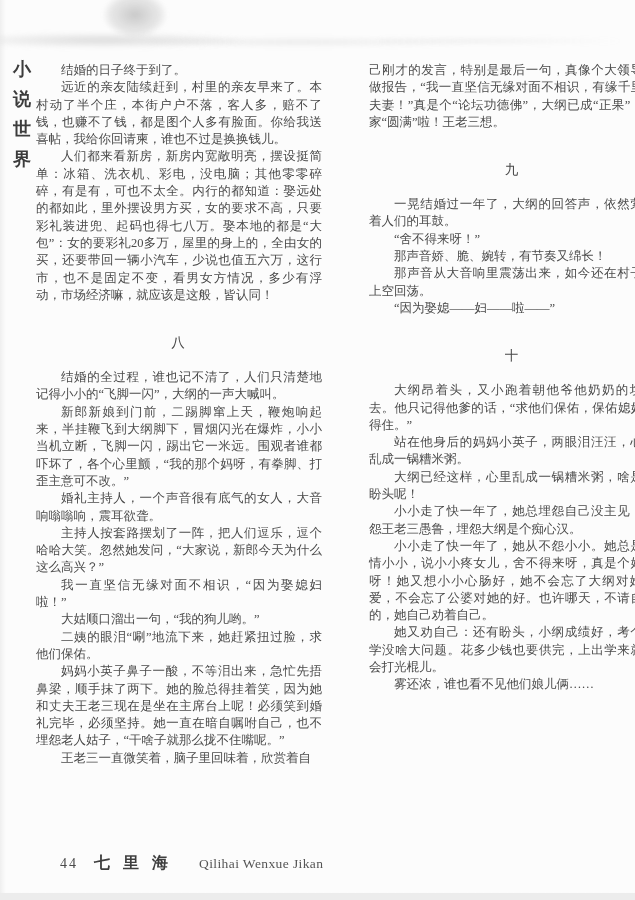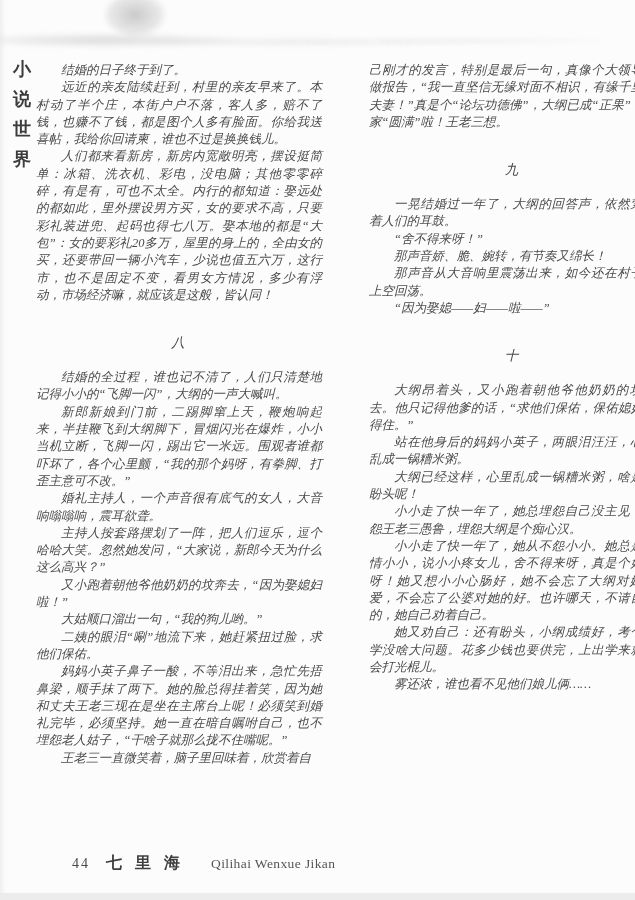--- a/index.html
+++ b/index.html
@@ -41,35 +41,35 @@
   .sidebar{
     position:absolute;left:9px;top:60px;width:26px;
     display:flex;flex-direction:column;gap:11px;align-items:center;
     filter:blur(0.25px);
   }
   .sidebar .ch{
     font-size:18px;line-height:19px;color:#3c3c3c;font-weight:600;
     font-family:"Liberation Sans","DejaVu Sans",sans-serif;
   }
   
-  .col{position:absolute;top:62px;filter:blur(0.28px);font-style:italic;}
+  .col{position:absolute;top:62px;filter:blur(0.28px);}
   .col-left{left:36px;width:286px;}
   .col-right{left:333px;width:287px;margin-left:36px;}
   .para{
     margin:0;font-size:12.5px;line-height:17.3px;color:#4a4a4a;
     text-align:justify;text-indent:2em;
   }
   .para.no-indent{text-indent:0;}
   .section-num{
     text-align:center;color:#474747;font-size:13.5px;
     margin:30px 0 17px;letter-spacing:2px;
   }
   
   .footer{
-    position:absolute;left:72px;top:853px;display:flex;align-items:baseline;
+    position:absolute;left:60px;top:853px;display:flex;align-items:baseline;
     filter:blur(0.25px);
   }
   .footer .pagenum{font-size:14px;color:#4a4a4a;letter-spacing:2px;}
   .footer .cn{
     margin-left:16px;font-size:16px;color:#3e3e3e;font-weight:600;
     letter-spacing:13px;
     font-family:Liberation Serif, serif;
   }
   .footer .en{
     margin-left:18px;font-size:13.5px;color:#555;
@@ -101,21 +101,21 @@
 
   <div class="col col-left">
     <p class="para">结婚的日子终于到了。</p>
     <p class="para">远近的亲友陆续赶到，村里的亲友早来了。本村动了半个庄，本街户户不落，客人多，赔不了钱，也赚不了钱，都是图个人多有脸面。你给我送喜帖，我给你回请柬，谁也不过是换换钱儿。</p>
     <p class="para">人们都来看新房，新房内宽敞明亮，摆设挺简单：冰箱、洗衣机、彩电，没电脑；其他零零碎碎，有是有，可也不太全。内行的都知道：娶远处的都如此，里外摆设男方买，女的要求不高，只要彩礼装进兜、起码也得七八万。娶本地的都是“大包”：女的要彩礼20多万，屋里的身上的，全由女的买，还要带回一辆小汽车，少说也值五六万，这行市，也不是固定不变，看男女方情况，多少有浮动，市场经济嘛，就应该是这般，皆认同！</p>
     <div class="section-num">八</div>
     <p class="para">结婚的全过程，谁也记不清了，人们只清楚地记得小小的“飞脚一闪”，大纲的一声大喊叫。</p>
     <p class="para">新郎新娘到门前，二踢脚窜上天，鞭炮响起来，半挂鞭飞到大纲脚下，冒烟闪光在爆炸，小小当机立断，飞脚一闪，踢出它一米远。围观者谁都吓坏了，各个心里颤，“我的那个妈呀，有拳脚、打歪主意可不改。”</p>
     <p class="para">婚礼主持人，一个声音很有底气的女人，大音响嗡嗡响，震耳欲聋。</p>
     <p class="para">主持人按套路摆划了一阵，把人们逗乐，逗个哈哈大笑。忽然她发问，“大家说，新郎今天为什么这么高兴？”</p>
-    <p class="para">又小跑着朝他爷他奶奶的坟奔去，“因为娶媳妇啦！”</p>
+    <p class="para">我一直坚信无缘对面不相识，“因为娶媳妇啦！”</p>
     <p class="para">大姑顺口溜出一句，“我的狗儿哟。”</p>
     <p class="para">二姨的眼泪“唰”地流下来，她赶紧扭过脸，求他们保佑。</p>
     <p class="para">妈妈小英子鼻子一酸，不等泪出来，急忙先捂鼻梁，顺手抹了两下。她的脸总得挂着笑，因为她和丈夫王老三现在是坐在主席台上呢！必须笑到婚礼完毕，必须坚持。她一直在暗自嘱咐自己，也不埋怨老人姑子，“干啥子就那么拢不住嘴呢。”</p>
     <p class="para">王老三一直微笑着，脑子里回味着，欣赏着自</p>
   </div>
 
   <div class="col col-right">
     <p class="para no-indent">己刚才的发言，特别是最后一句，真像个大领导在做报告，“我一直坚信无缘对面不相识，有缘千里结夫妻！”真是个“论坛功德佛”，大纲已成“正果”，王家“圆满”啦！王老三想。</p>
     <div class="section-num">九</div>
     <p class="para">一晃结婚过一年了，大纲的回答声，依然萦绕着人们的耳鼓。</p>

